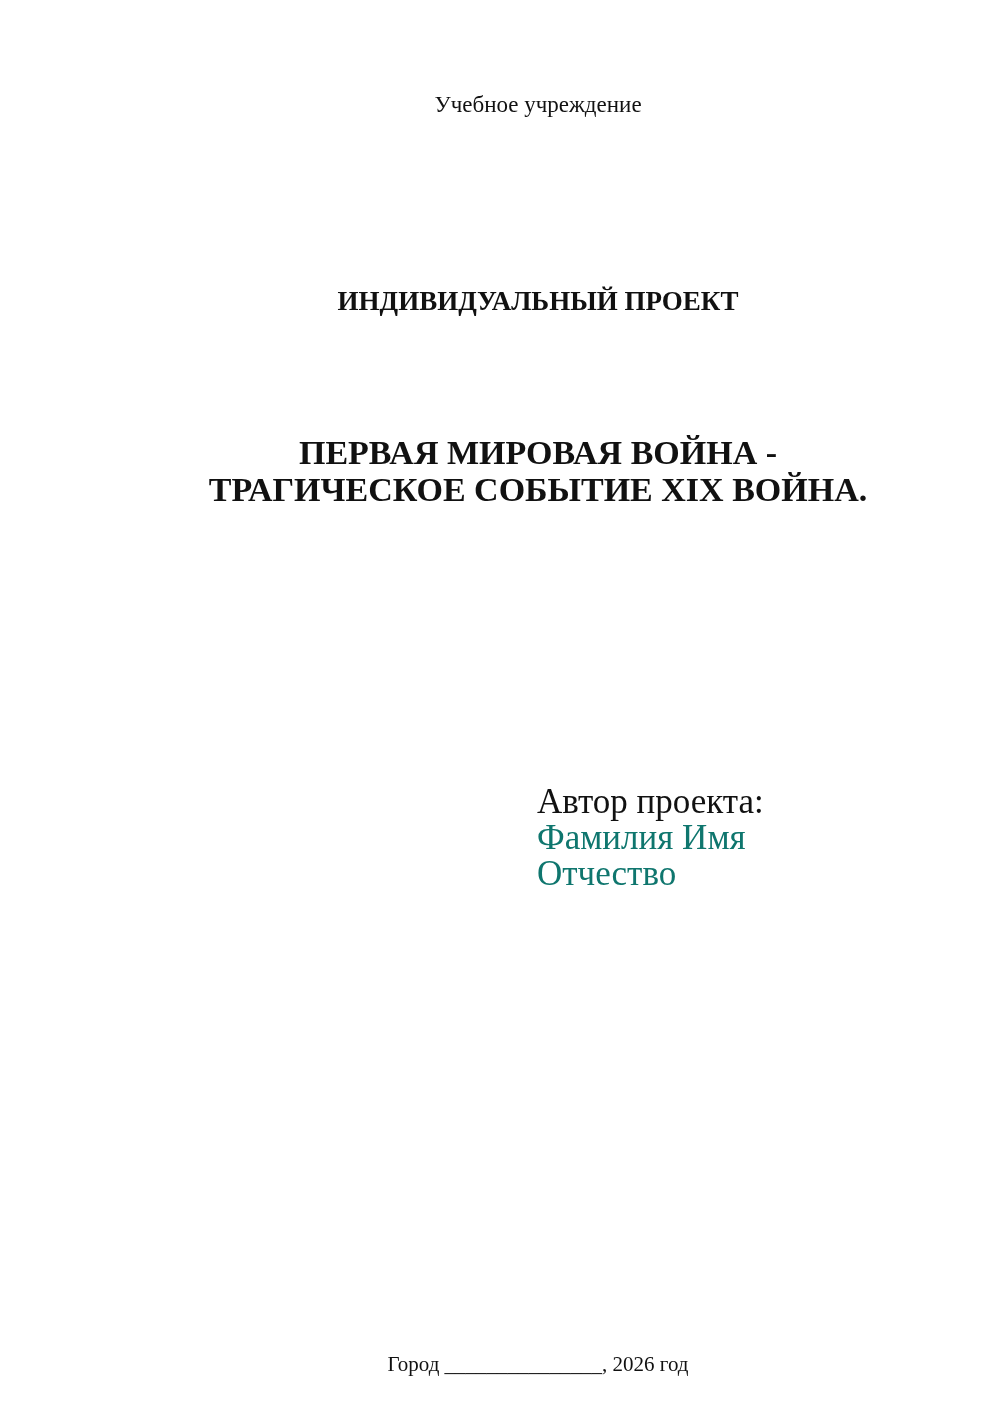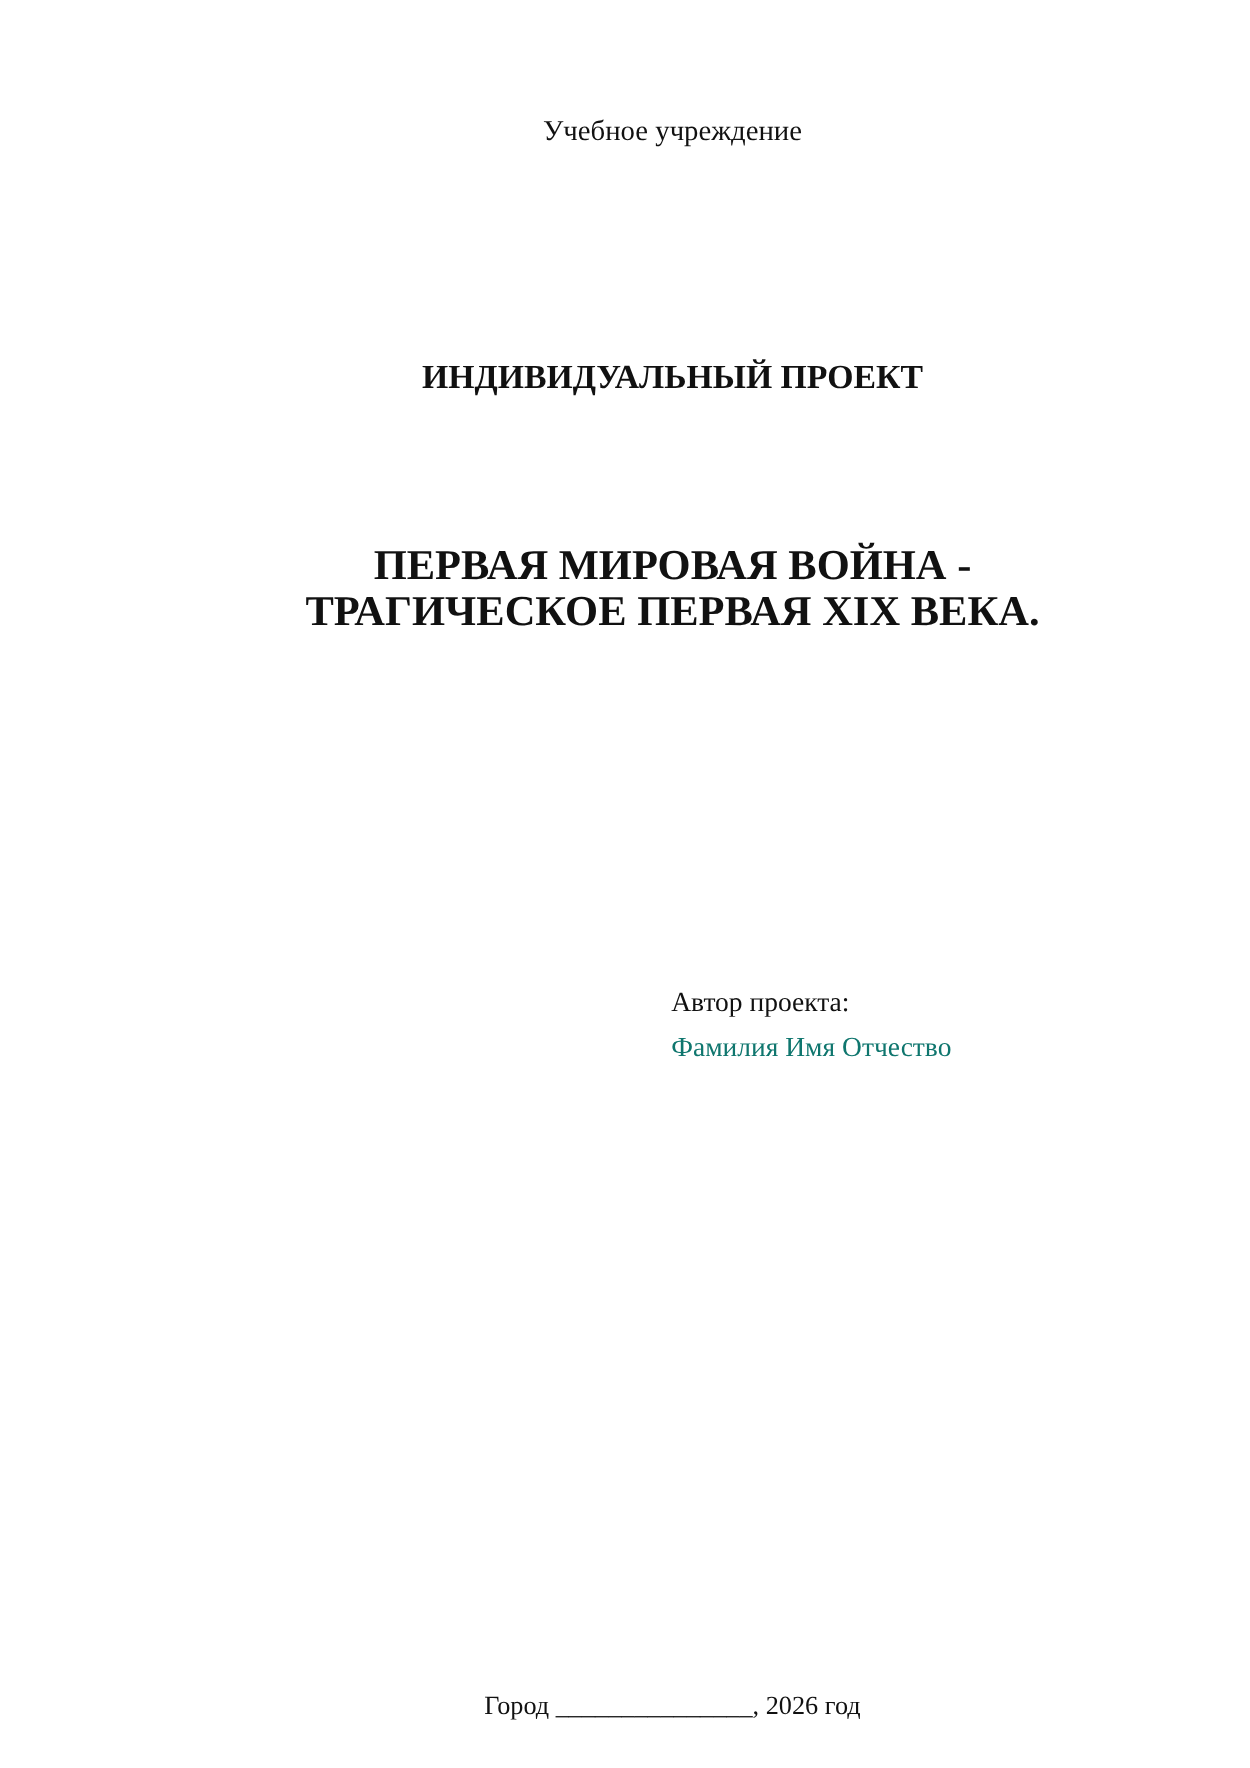--- a/index.html
+++ b/index.html
@@ -42,21 +42,21 @@
     line-height: 37px;
     font-weight: bold;
   }
   .main-title .title-line {
     display: block;
   }
   .credits {
     position: absolute;
     left: 537px;
     top: 784px;
-    font-size: 22px;
+    font-size: 35px;
     line-height: 36px;
     text-align: left;
   }
   .credits .label {
     color: #111111;
   }
   .credits .placeholder {
     color: #0f766e;
   }
   .supervisor-group {
@@ -72,21 +72,21 @@
 <body>
 
 <div class="page">
 
   <div class="block centered org-line">Учебное учреждение</div>
 
   <div class="block centered project-type">ИНДИВИДУАЛЬНЫЙ ПРОЕКТ</div>
 
   <div class="block centered main-title">
     <span class="title-line">ПЕРВАЯ МИРОВАЯ ВОЙНА -</span>
-    <span class="title-line">ТРАГИЧЕСКОЕ ПЕРВАЯ XIX ВЕКА.</span>
+    <span class="title-line">ТРАГИЧЕСКОЕ СОБЫТИЕ XIX ВОЙНА.</span>
   </div>
 
   <div class="credits">
     <div class="author-group">
       <div class="label">Автор проекта:</div>
       <div class="placeholder">Фамилия Имя Отчество</div>
     </div>
   </div>
 
   <div class="block centered footer-line">Город _______________, 2026 год</div>

